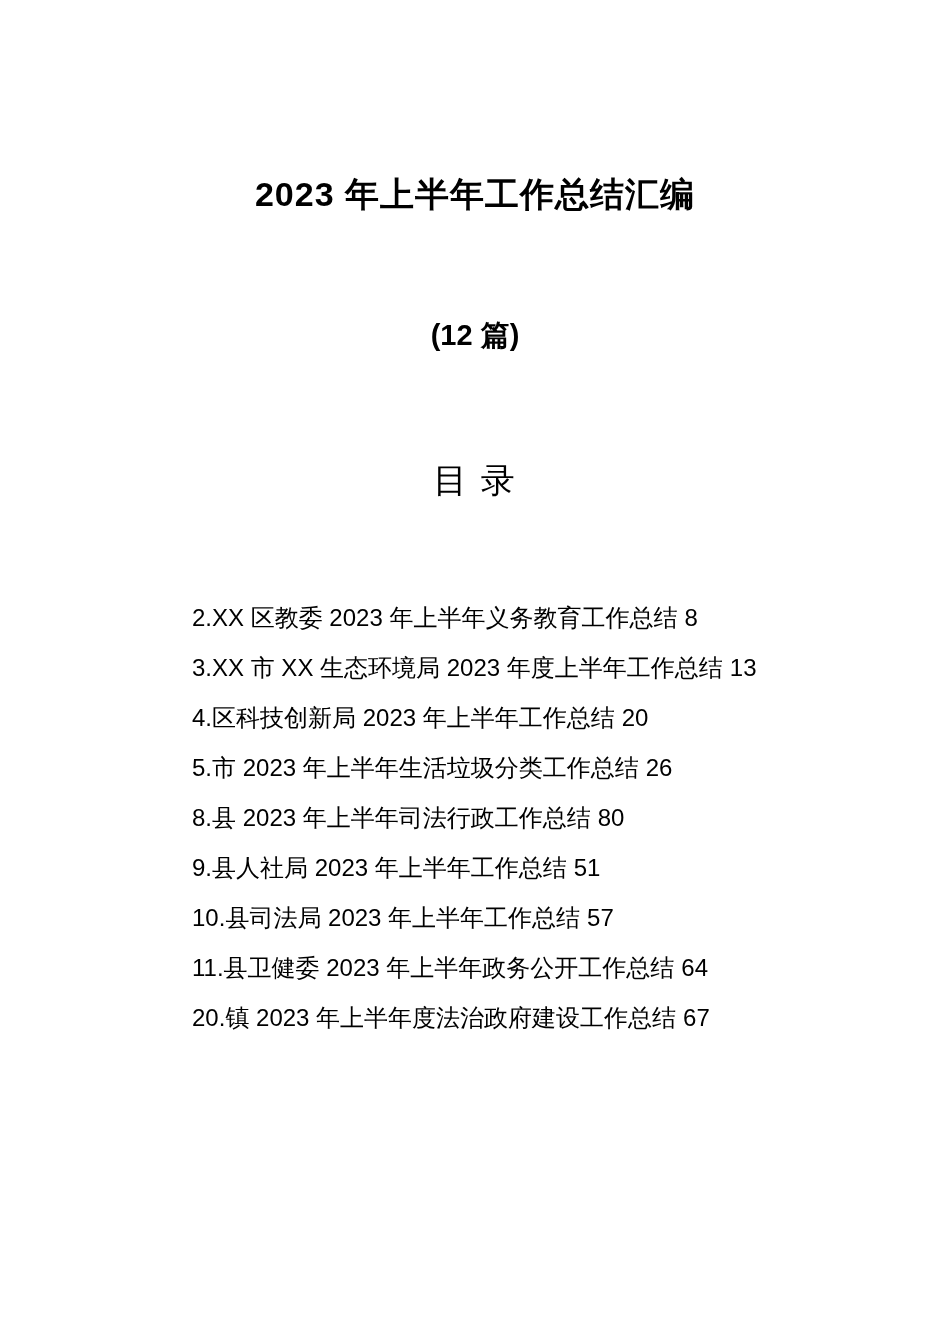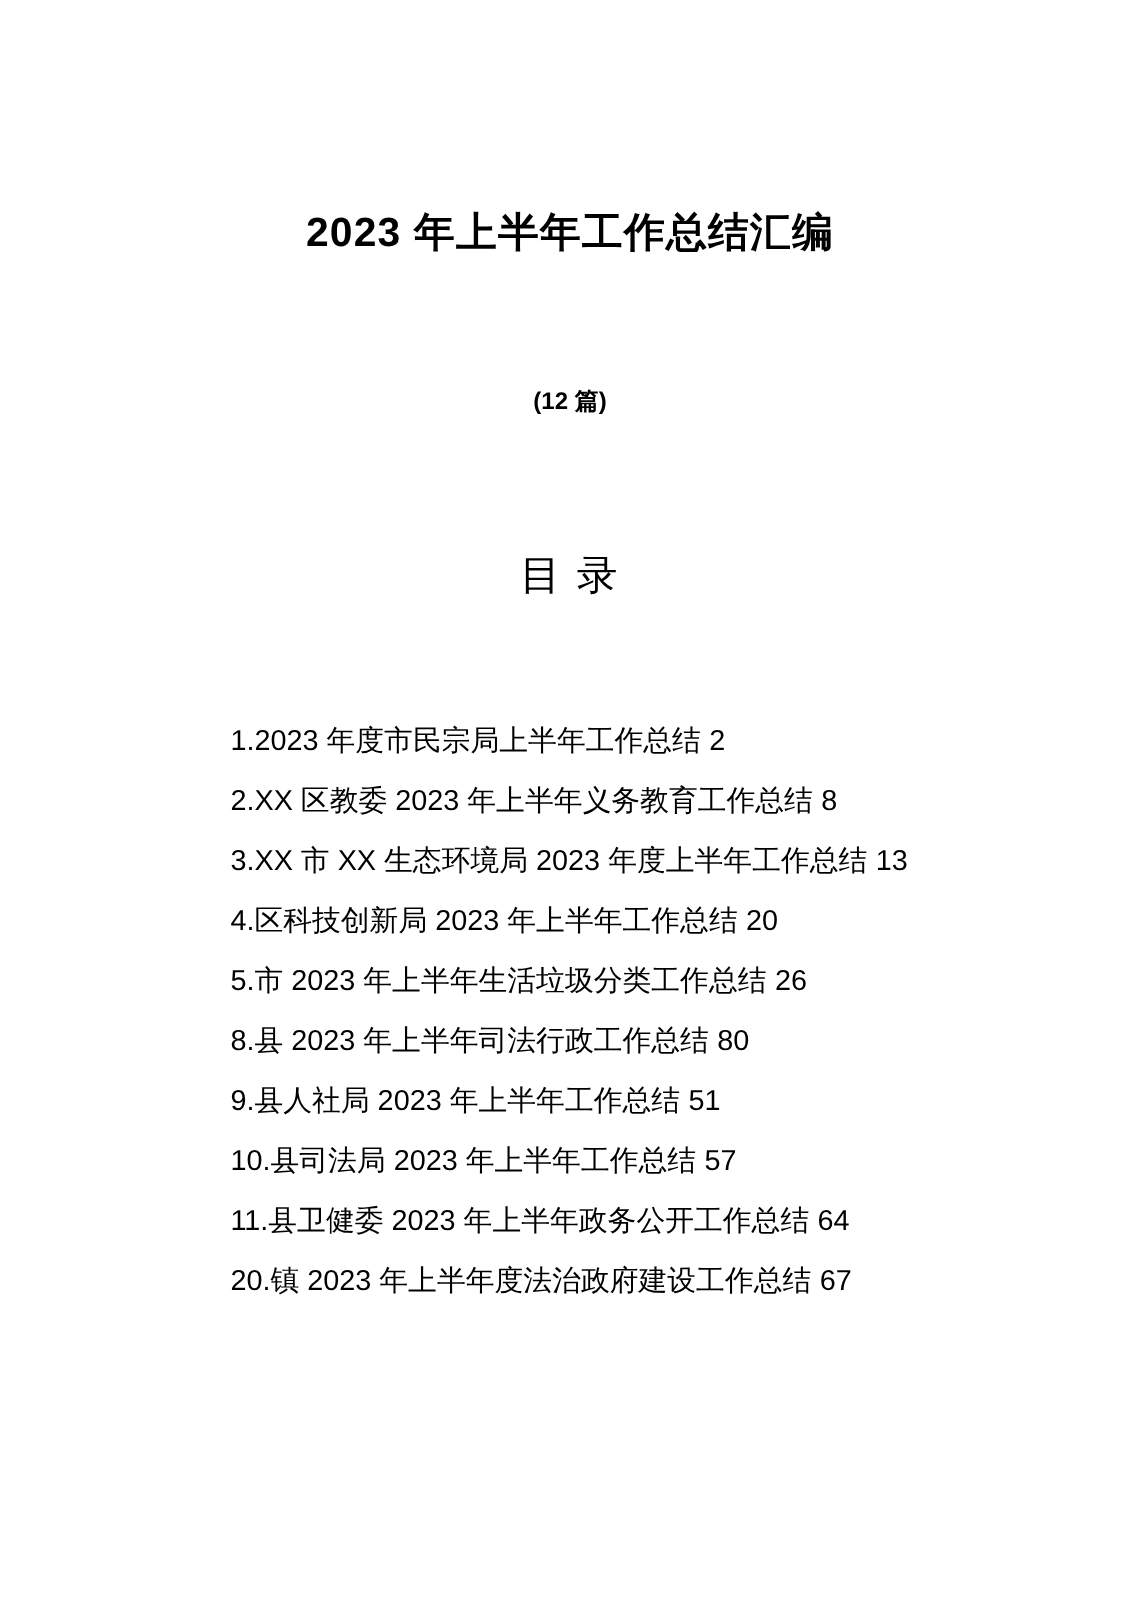--- a/index.html
+++ b/index.html
@@ -22,21 +22,21 @@
     padding-top: 158px;
     text-align: center;
     font-size: 34px;
     line-height: 38px;
     font-weight: 700;
     letter-spacing: 1px;
   }
   .doc-subtitle {
     margin-top: 104px;
     text-align: center;
-    font-size: 20px;
+    font-size: 29px;
     line-height: 36px;
     font-weight: 700;
   }
   .toc-heading {
     margin: 108px 0 0 0;
     text-align: center;
     font-size: 34px;
     line-height: 38px;
     font-weight: 400;
     letter-spacing: 2px;
@@ -65,21 +65,20 @@
 <body>
 
 <div class="page">
   <h1 class="doc-title">2023 年上半年工作总结汇编</h1>
 
   <div class="doc-subtitle">(12 篇)</div>
 
   <h2 class="toc-heading">目 录</h2>
 
   <div class="toc-list" id="toc-list">
-  <div class="toc-entry"><span class="toc-num">1.</span><span class="toc-title">2023 年度市民宗局上半年工作总结</span><span class="toc-page">2</span></div>
 
   <div class="toc-entry"><span class="toc-num">2.</span><span class="toc-title">XX 区教委 2023 年上半年义务教育工作总结</span><span class="toc-page">8</span></div>
 
   <div class="toc-entry"><span class="toc-num">3.</span><span class="toc-title">XX 市 XX 生态环境局 2023 年度上半年工作总结</span><span class="toc-page">13</span></div>
 
   <div class="toc-entry"><span class="toc-num">4.</span><span class="toc-title">区科技创新局 2023 年上半年工作总结</span><span class="toc-page">20</span></div>
 
   <div class="toc-entry"><span class="toc-num">5.</span><span class="toc-title">市 2023 年上半年生活垃圾分类工作总结</span><span class="toc-page">26</span></div>
 
 

